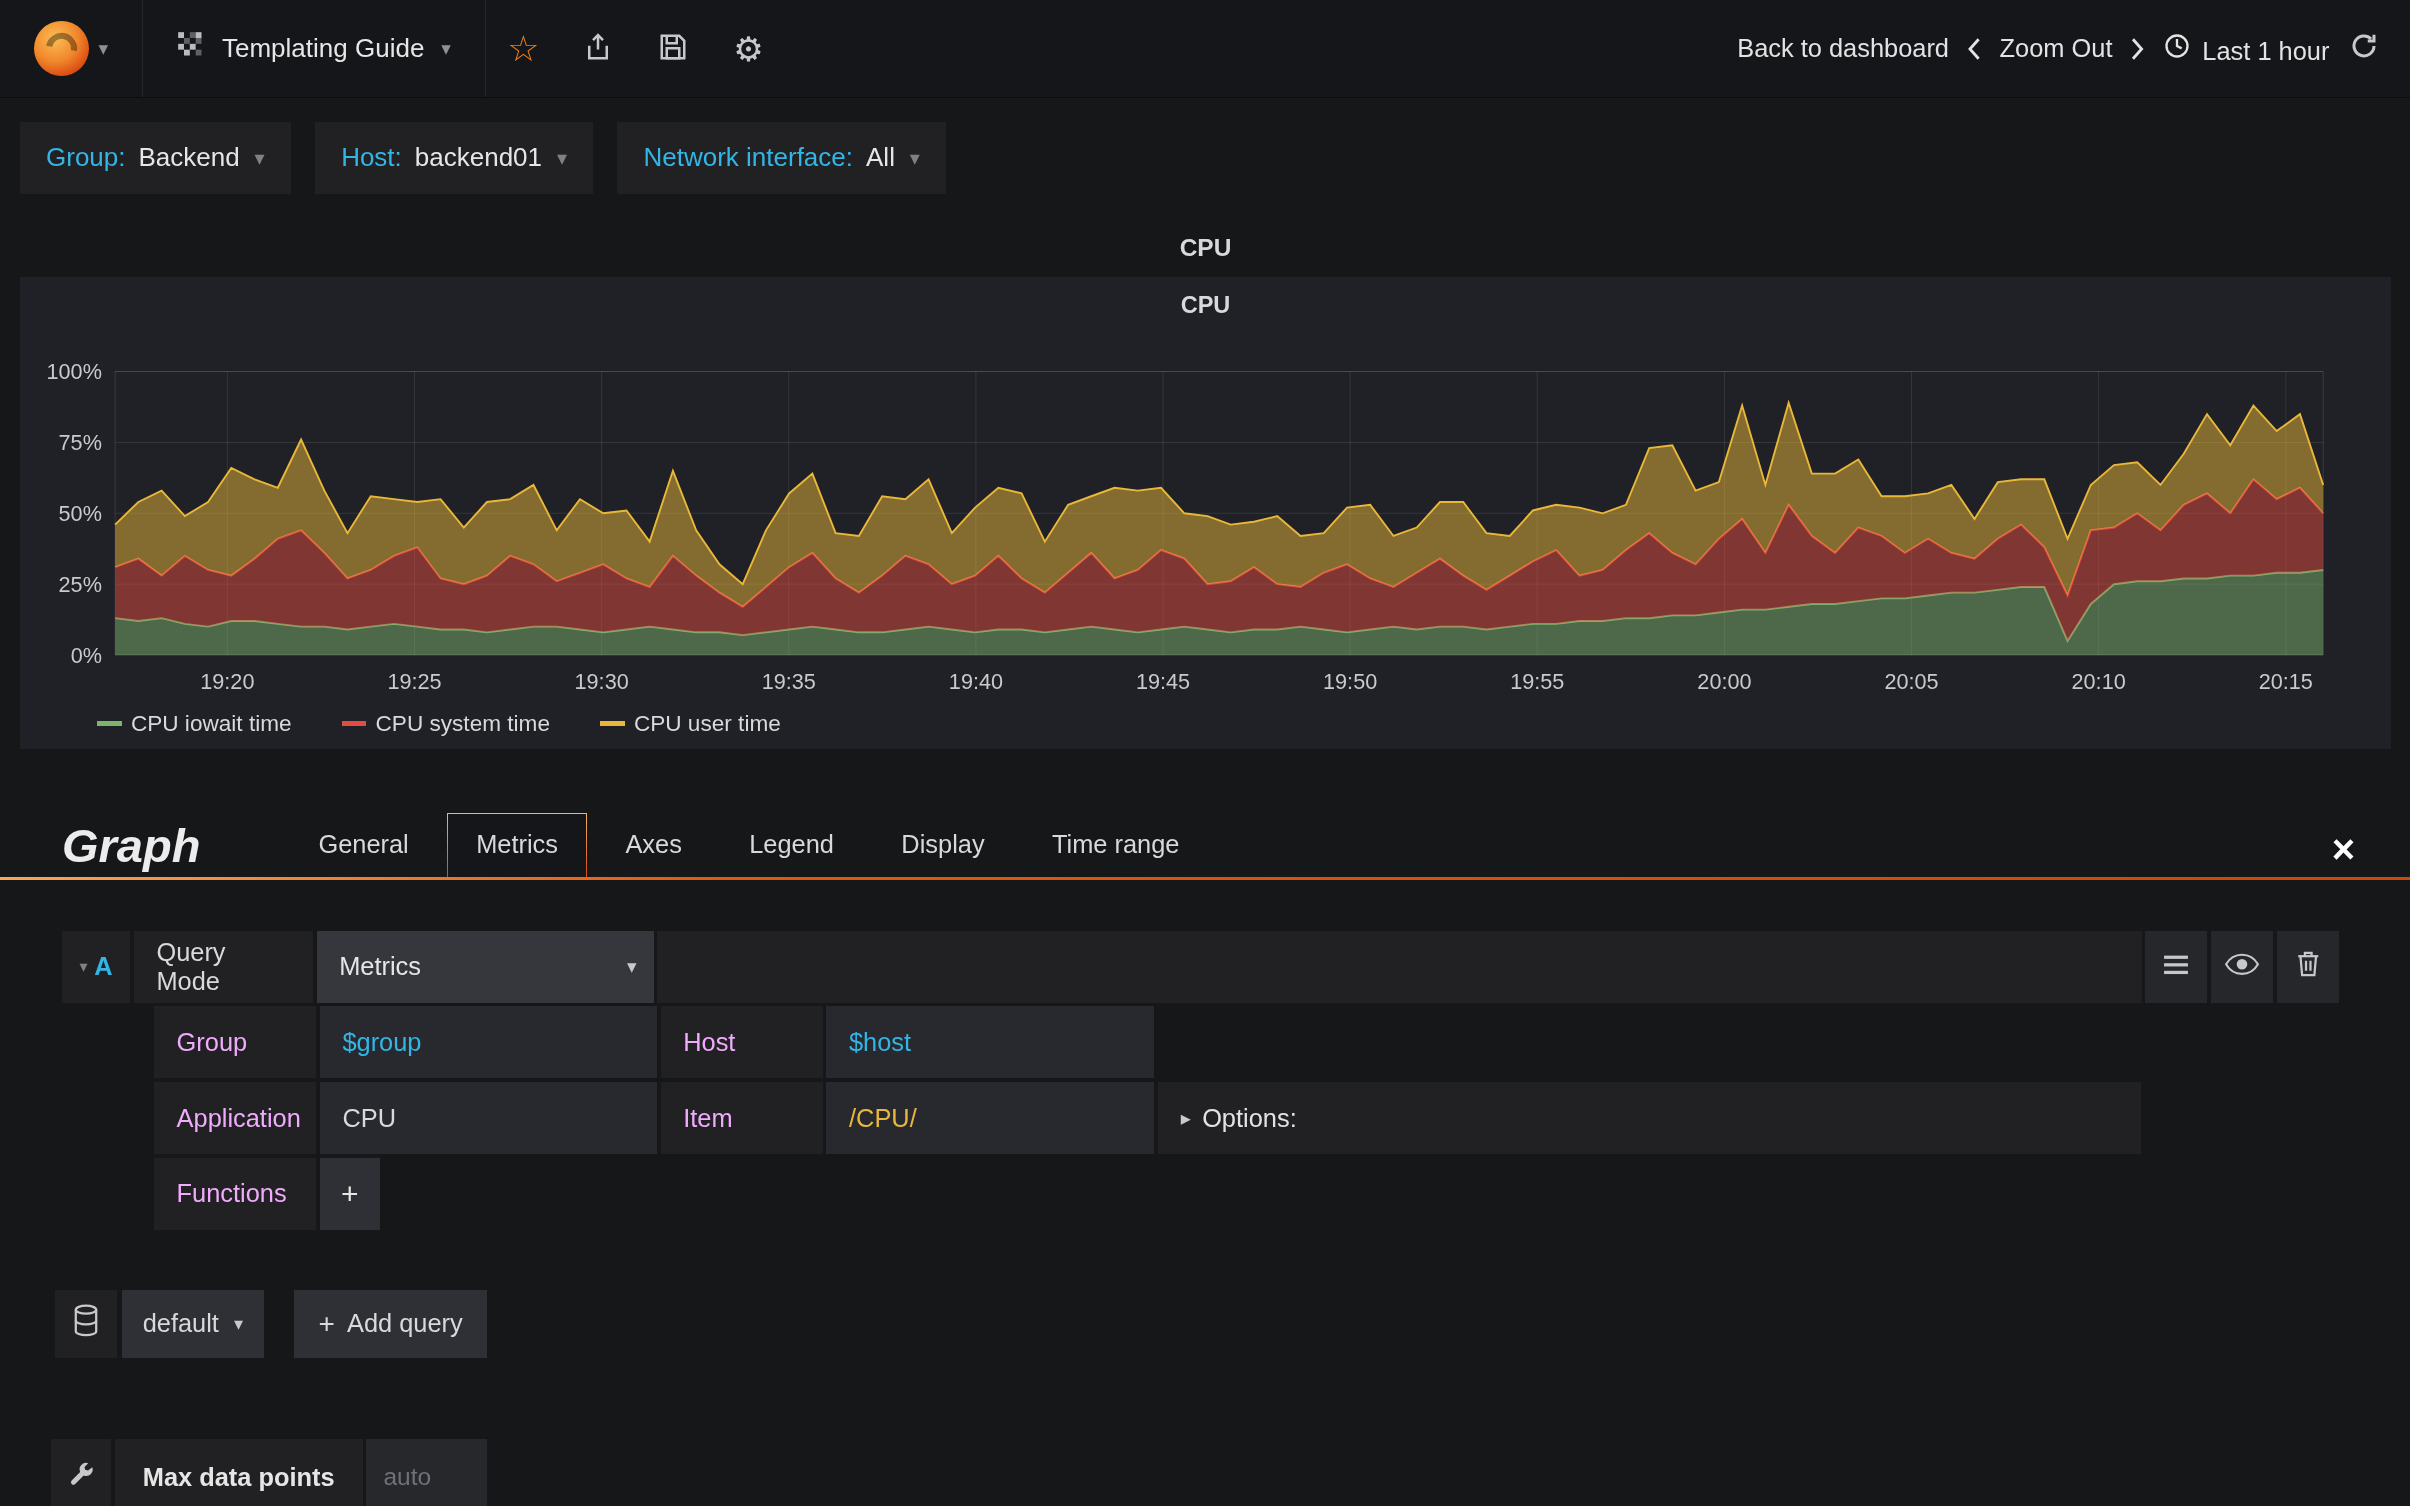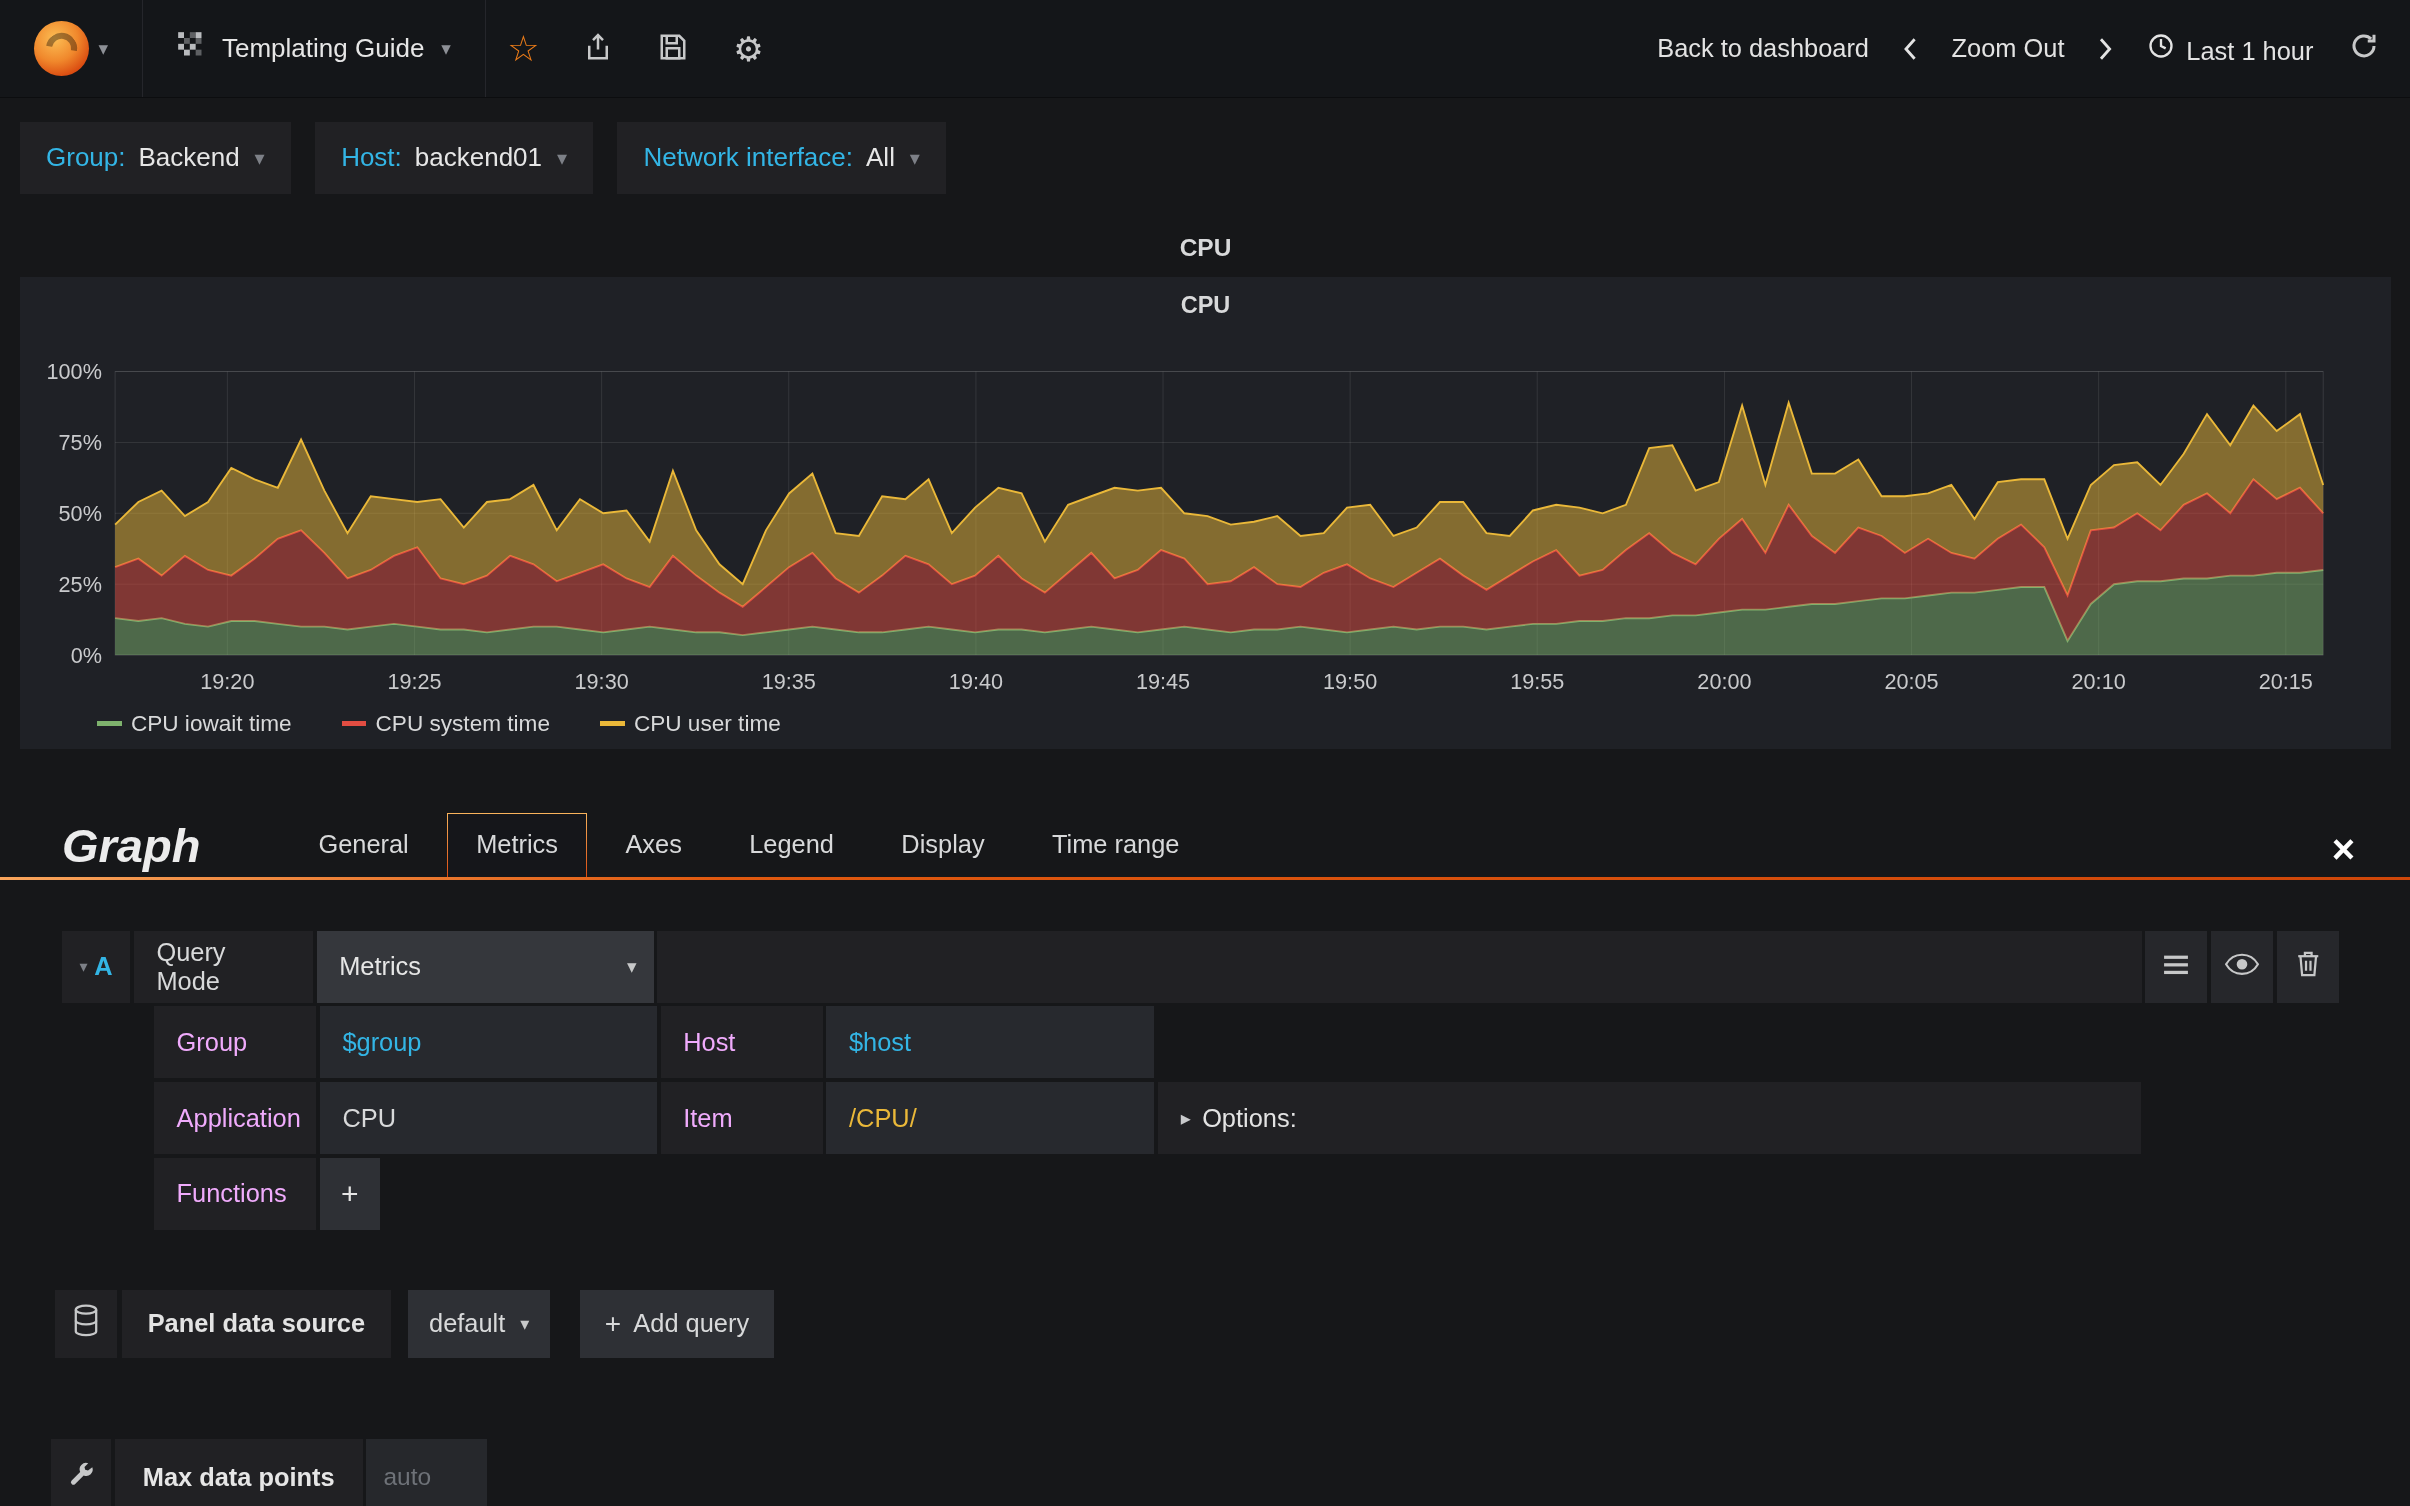--- a/index.html
+++ b/index.html
@@ -13,21 +13,21 @@
   .logo-circle{width:55px;height:55px;border-radius:50%;position:relative;
     background:radial-gradient(circle at 38% 32%, #fcbe54 0%, #f0882c 45%, #d9480f 78%, #9c3004 100%)}
   .logo-circle::after{content:"";position:absolute;inset:12.2px;border-radius:50%;
     border:6.6px solid rgba(20,10,0,.38);border-left-color:transparent;border-bottom-color:transparent;transform:rotate(-35deg)}
   .nav-caret{color:#8d9096;font-size:19px}
   .nav-title{display:flex;align-items:center;gap:17px;padding:0 34px;border-right:0.9px solid #25262b;font-size:26px;color:#e6e6e6;cursor:pointer}
   .nav-actions{display:flex;align-items:stretch}
   .nav-iconbtn{width:75px;display:flex;align-items:center;justify-content:center;cursor:pointer;color:#c7c8c9}
   .glyph-star{color:#eb7b18;font-size:36px;line-height:1}
   .glyph-gear{color:#c7c8c9;font-size:34px;line-height:1}
-  .nav-right{margin-left:auto;display:flex;align-items:center;gap:30px;padding-right:32px;font-size:25.4px;color:#e3e3e3}
+  .nav-right{margin-left:auto;display:flex;align-items:center;gap:14px;padding-right:32px;font-size:25.4px;color:#e3e3e3}
   .nav-right .txt{cursor:pointer;white-space:nowrap}
   .nav-right .chev{display:flex;align-items:center;cursor:pointer}
   .nav-time{display:flex;align-items:flex-end;gap:11.3px;cursor:pointer}
   .nav-refresh{margin-left:5.6px;cursor:pointer;display:flex;align-items:center}
 
   
   .var-row{display:flex;gap:24.5px;padding:23.5px 0 0 20px}
   .var-pill{height:72px;background:#212124;display:flex;align-items:center;gap:13px;padding:0 26px;font-size:26px;cursor:pointer}
   .var-label{color:#33b5e5}
   .var-value{color:#e6e6e6}
@@ -345,21 +345,20 @@
   <div class="ds-row">
     <div class="ds-cell ds-icon-cell">
       <span>
         <svg width="28" height="34" viewBox="0 0 24 30" fill="none" stroke="#c7c8c9" stroke-width="2">
             <ellipse cx="12" cy="5" rx="9" ry="3.5"></ellipse>
             <path d="M3 5v19c0 2 4 3.5 9 3.5s9-1.5 9-3.5V5"></path>
             <path d="M3 14.5c0 2 4 3.5 9 3.5s9-1.5 9-3.5"></path>
           </svg>
       </span>
     </div>
-    <div class="ds-cell ds-label">Panel data source</div>
     <div class="ds-cell ds-dd">
       <span>default</span>
       <span class="small-caret">▾</span>
     </div>
     <div class="ds-cell add-query">
       <span class="aq-plus">+</span>
       <span>Add query</span>
     </div>
   </div>
 

